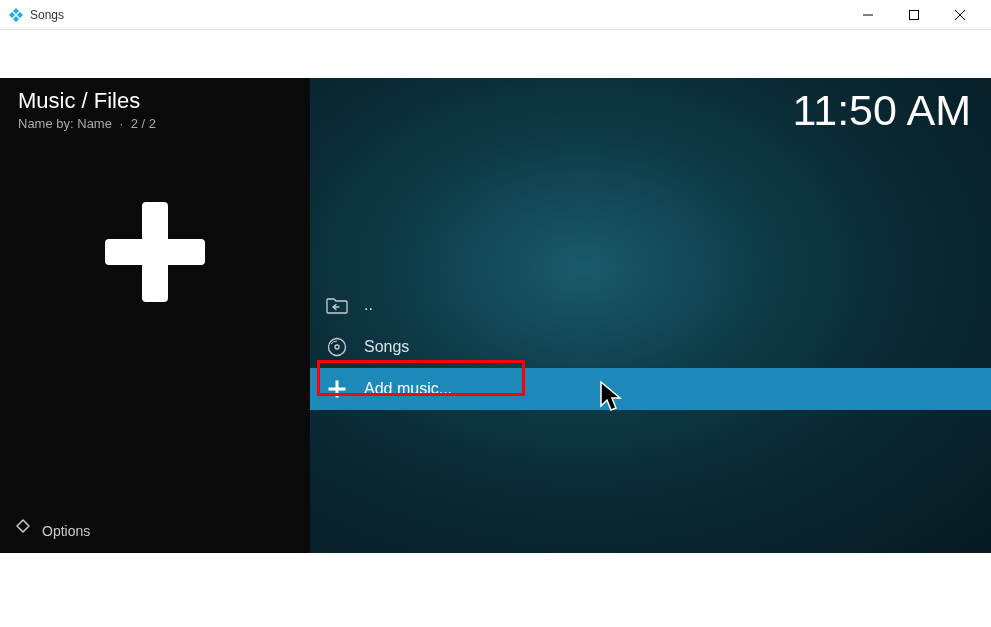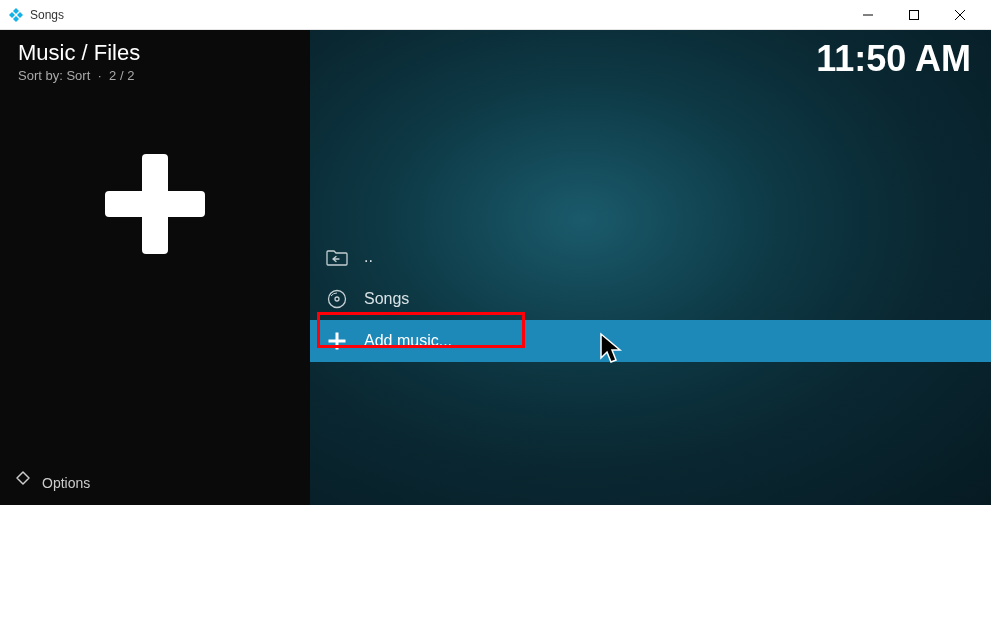--- a/index.html
+++ b/index.html
@@ -42,20 +42,21 @@
       height: 30px;
       display: flex;
       align-items: center;
       justify-content: center;
       cursor: pointer;
     }
     .app-body {
       display: flex;
       height: 475px;
       position: relative;
+      margin-top: 48px;
     }
     .sidebar {
       width: 310px;
       background: #0a0a0a;
       position: relative;
       display: flex;
       flex-direction: column;
     }
     .sidebar-header {
       padding: 10px 18px 6px;
@@ -94,22 +95,22 @@
       flex: 1;
       background: radial-gradient(ellipse at 40% 40%, #1a5a6b 0%, #0d3844 35%, #0a2832 60%, #061a22 100%);
       position: relative;
       padding-top: 206px;
     }
     .clock {
       position: absolute;
       top: 8px;
       right: 20px;
       color: #fff;
-      font-size: 36px;
-      font-weight: 700;
+      font-size: 43px;
+      font-weight: 400;
     }
     .file-list {
       width: 100%;
     }
     .list-row {
       height: 42px;
       display: flex;
       align-items: center;
       padding-left: 16px;
       gap: 16px;
@@ -174,21 +175,21 @@
         </svg>
     </div>
   </div>
 </div>
 
 <div class="app-body">
   <div class="sidebar">
     <div class="sidebar-header">
       <div class="breadcrumb">Music / Files</div>
       <div class="sort-info">
-        <span>Sort by: Sort</span>
+        <span>Name by: Name</span>
         <span>&nbsp;·&nbsp;</span>
         <span>2 / 2</span>
       </div>
     </div>
     <div class="big-plus">
       <svg width="110" height="110" viewBox="0 0 110 110">
         <rect x="42" y="5" width="26" height="100" rx="4" fill="#fff"></rect>
         <rect x="5" y="42" width="100" height="26" rx="4" fill="#fff"></rect>
       </svg>
     </div>

